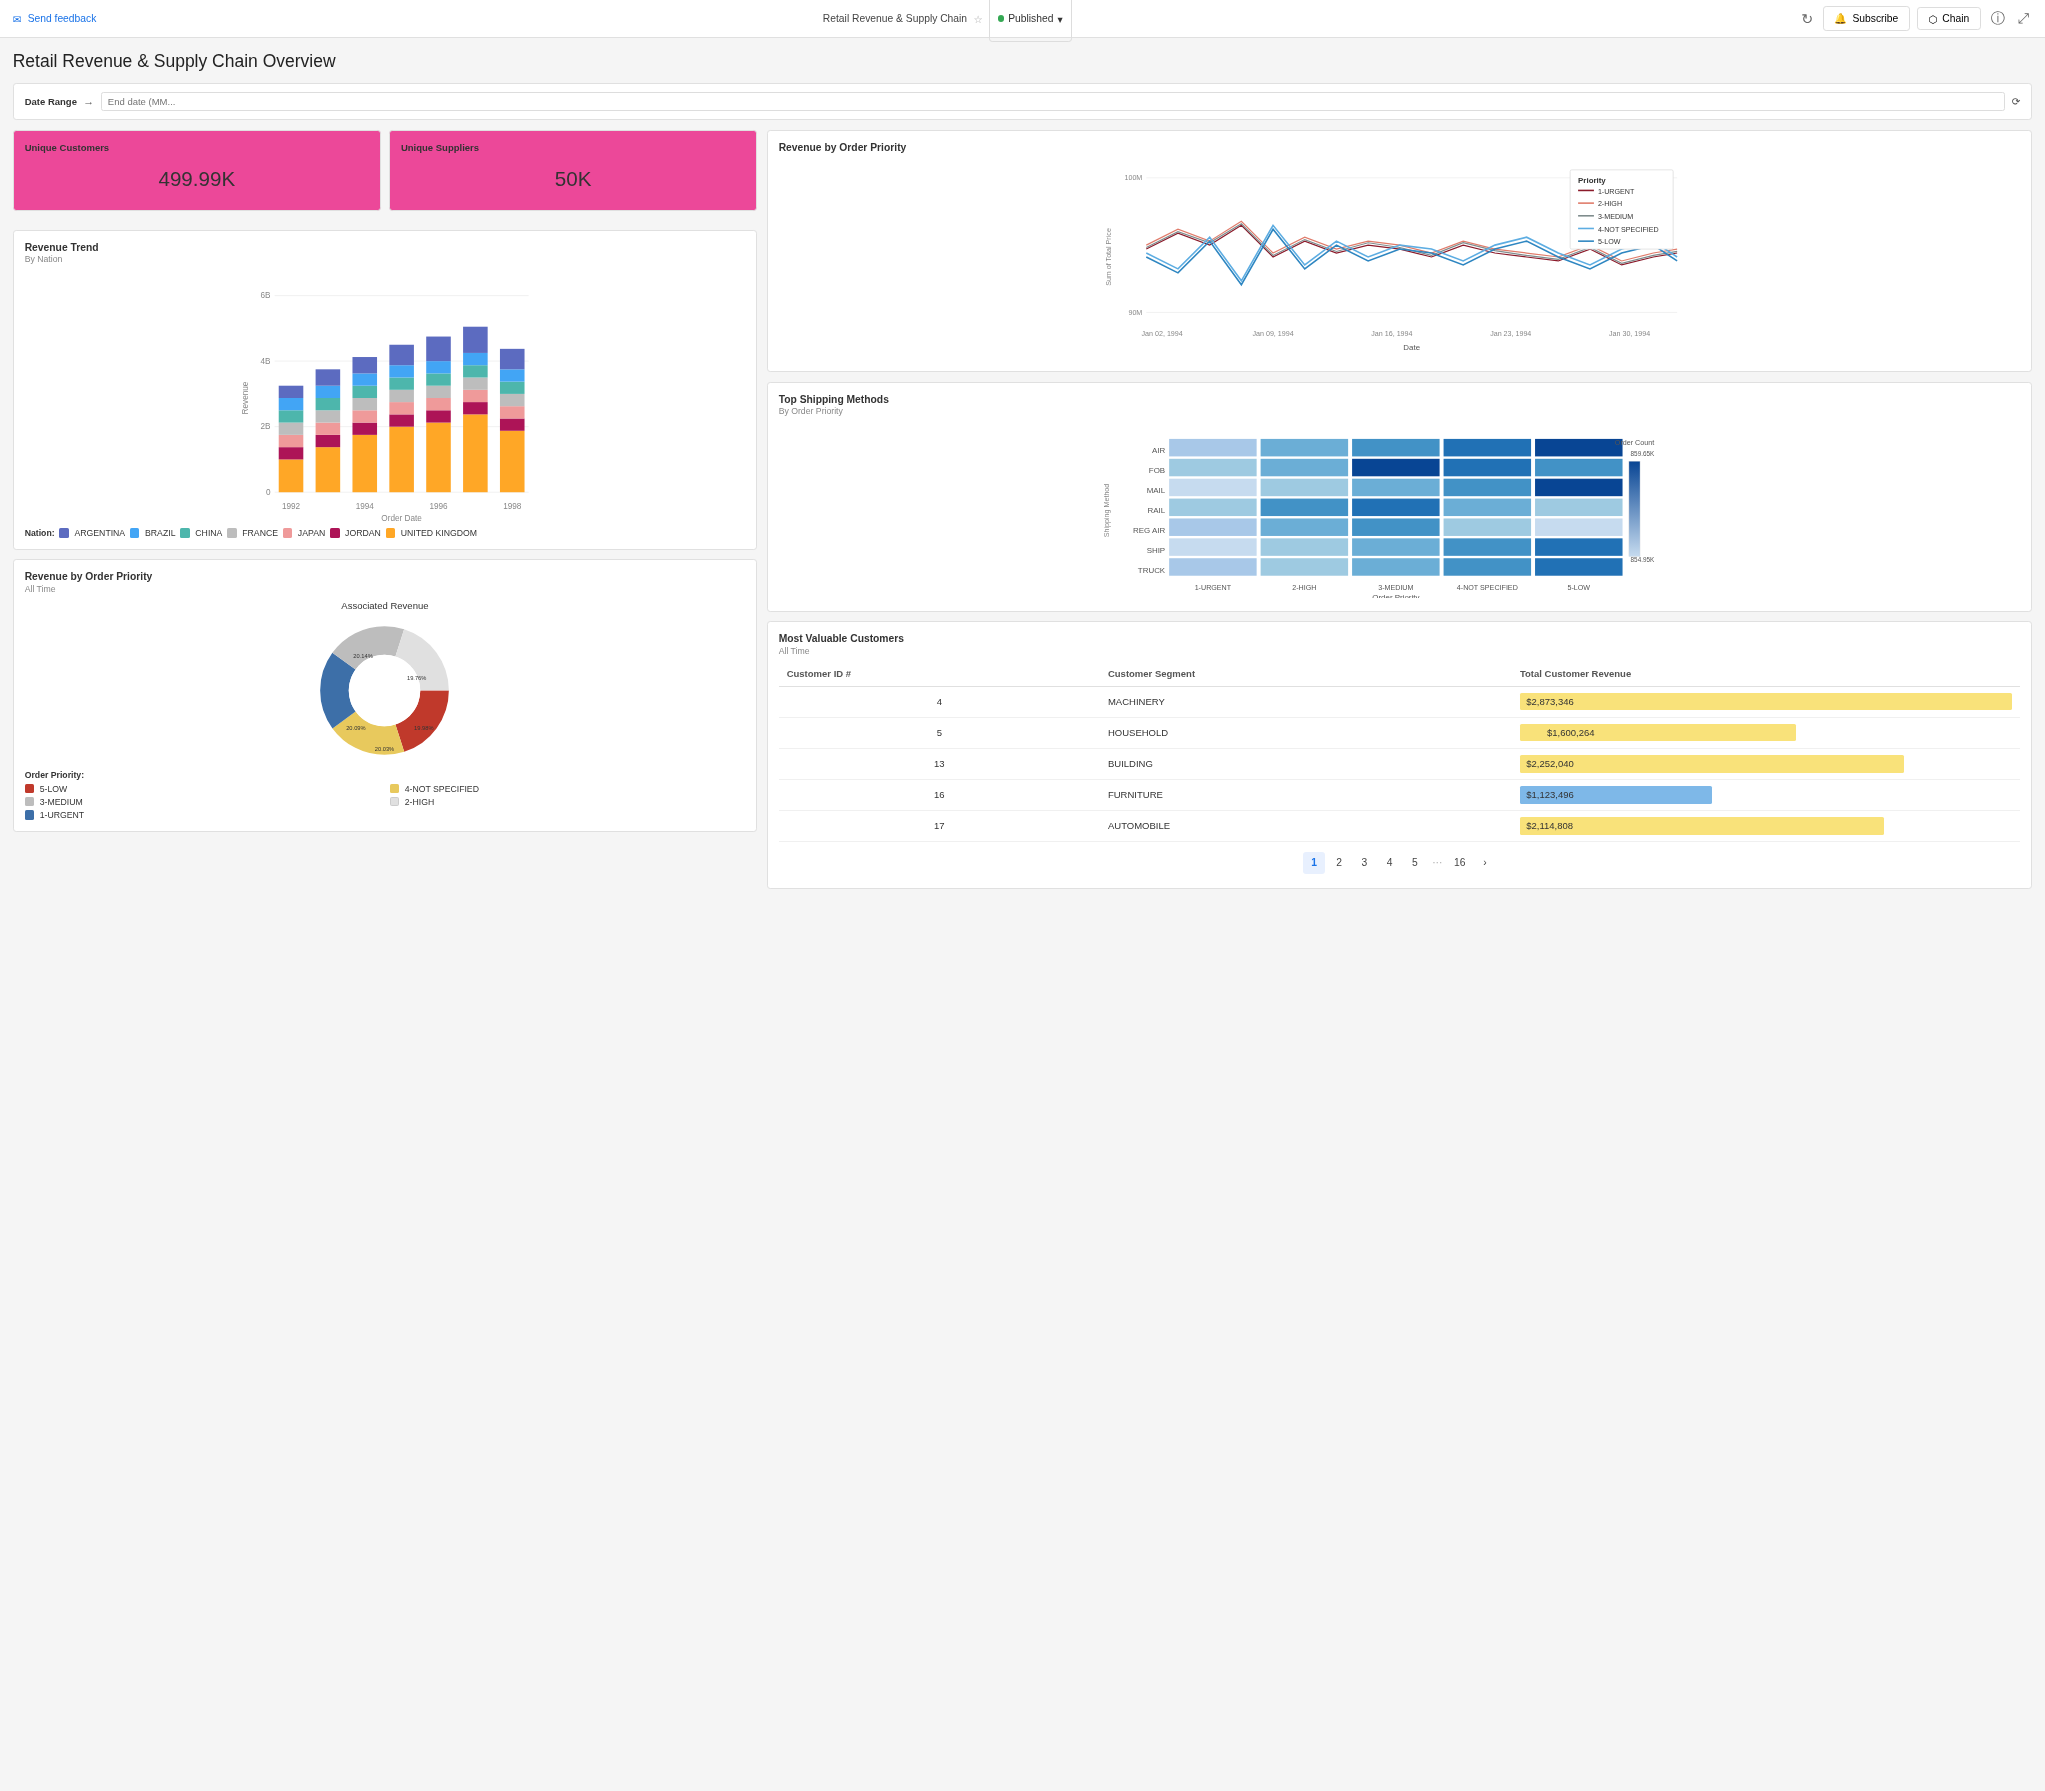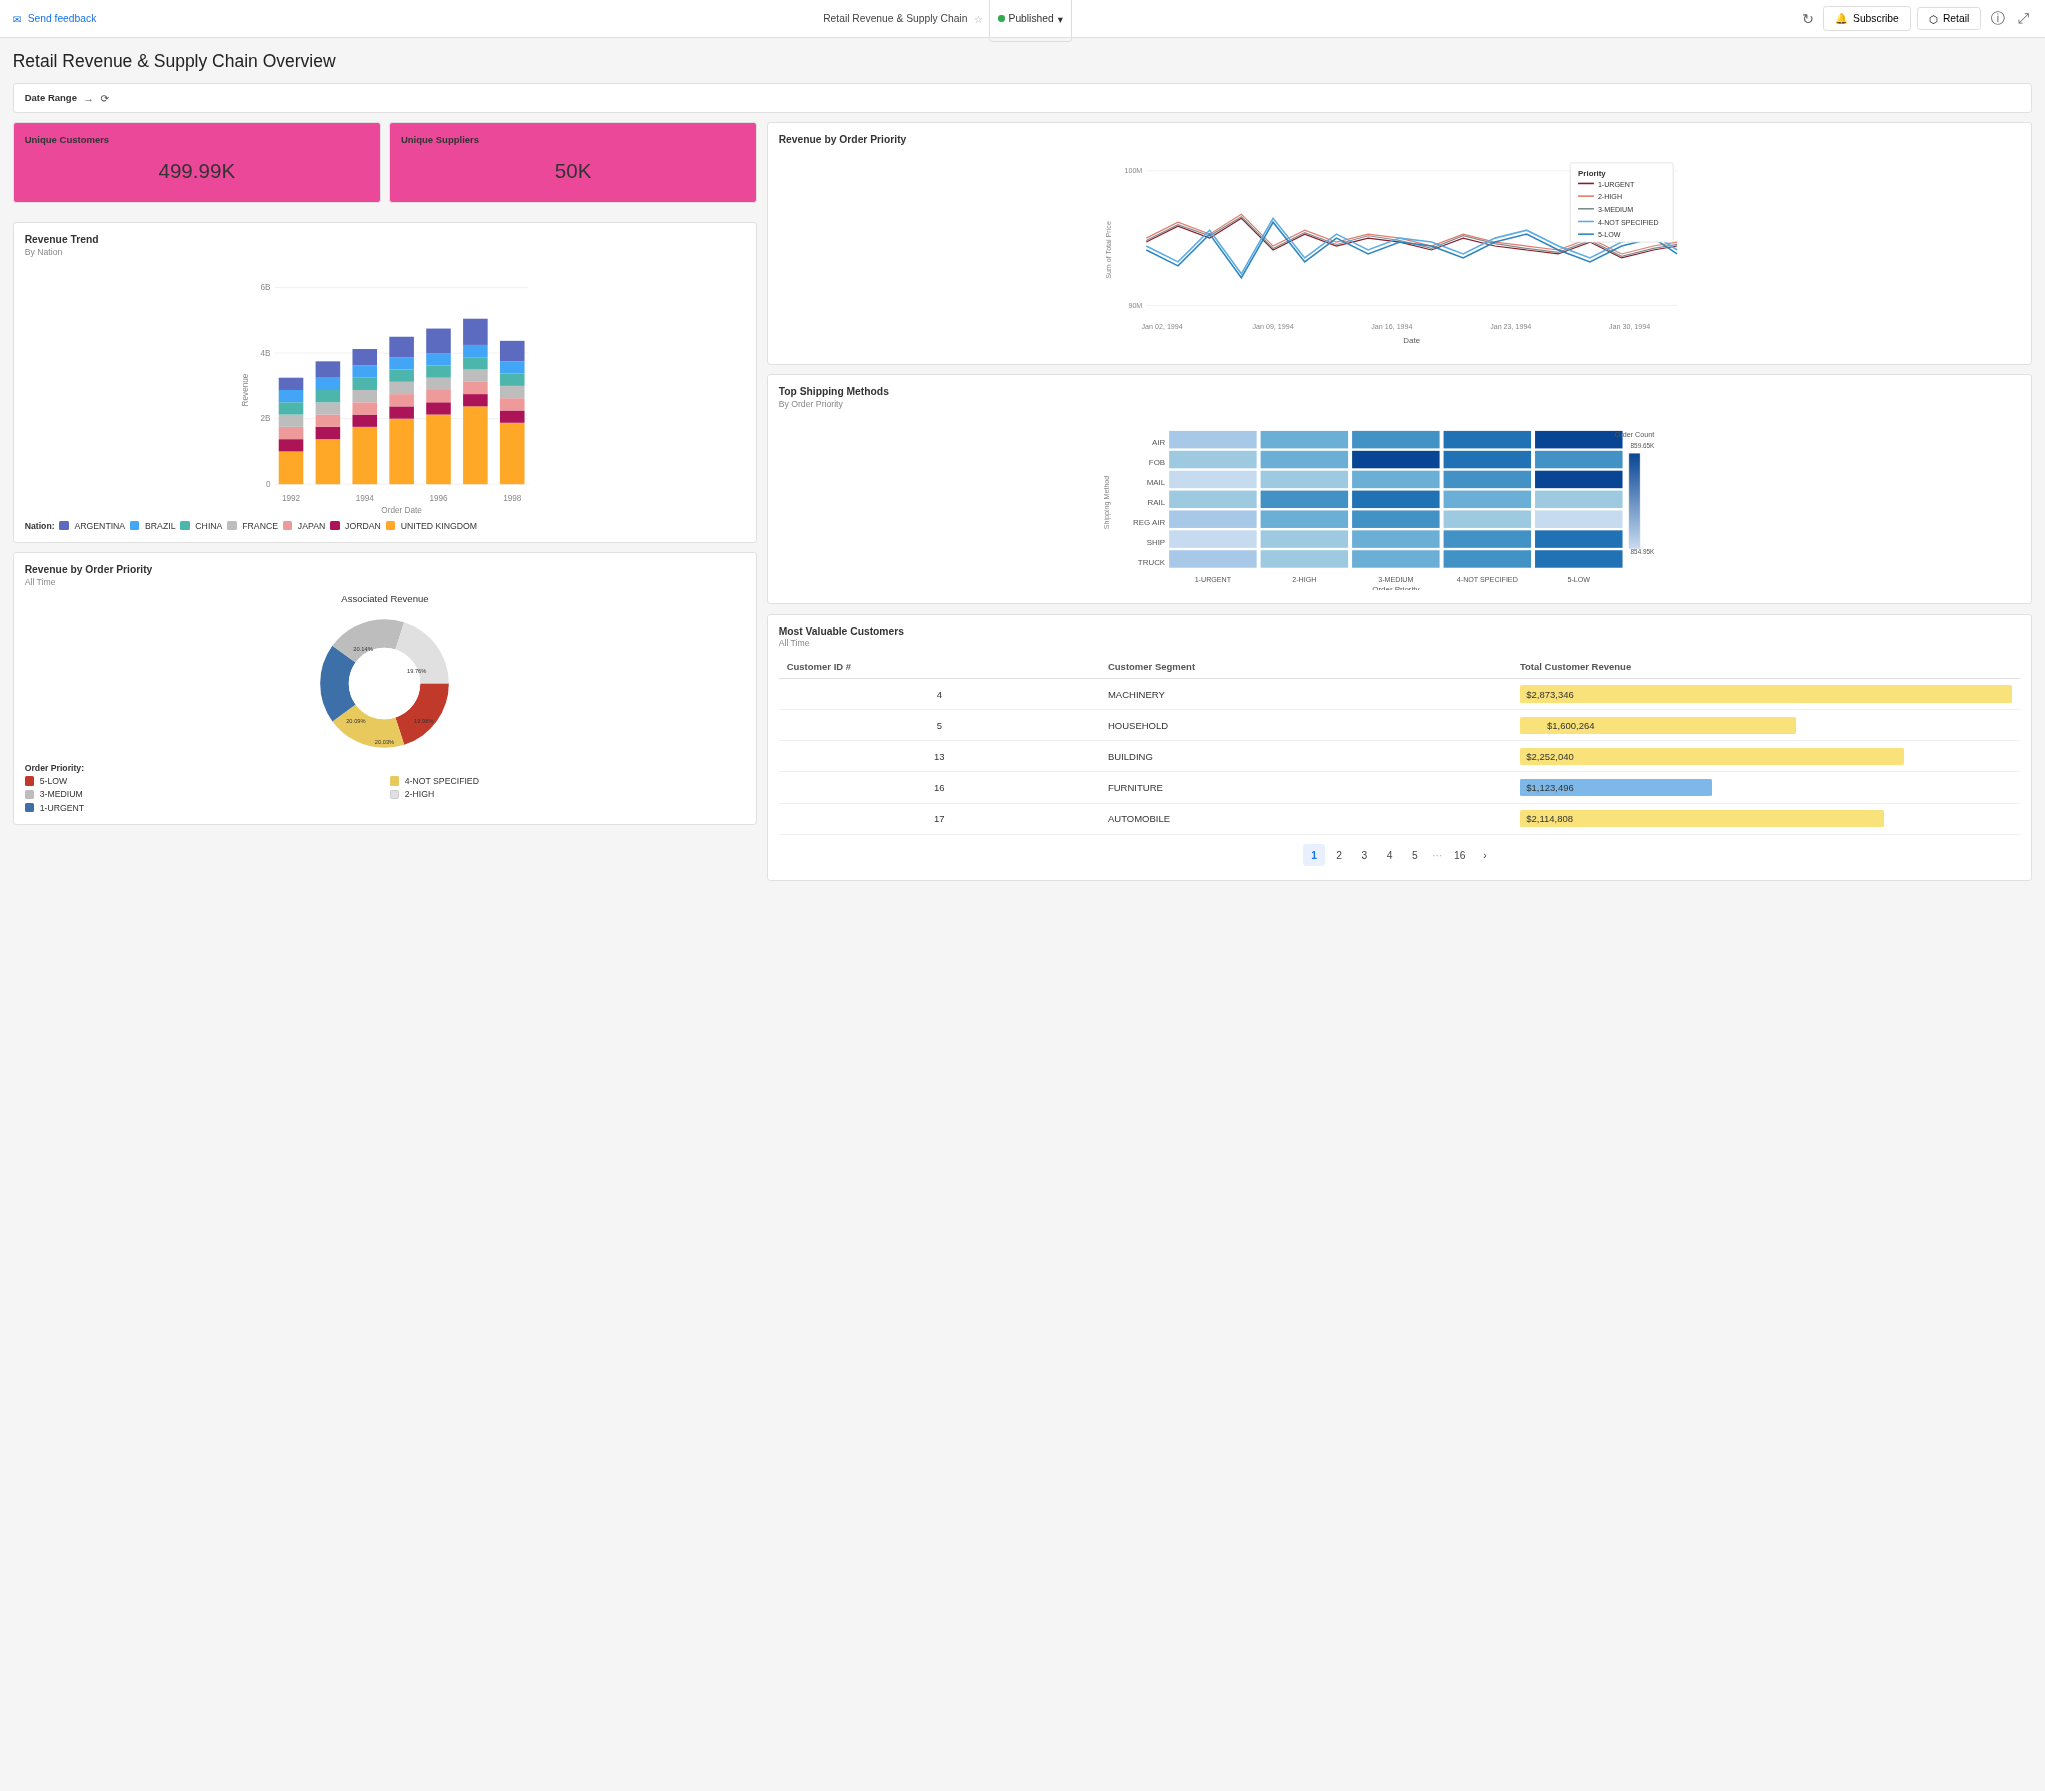--- a/index.html
+++ b/index.html
@@ -98,33 +98,34 @@
     </div>
   </div>
   <div class="nav-right">
     <button class="nav-icon-btn">↻</button>
     <button class="nav-btn">
       <span>🔔</span>
       <span>Subscribe</span>
     </button>
     <button class="nav-btn">
       <span>⬡</span>
-      <span>Retail</span>
+      <span>Chain</span>
     </button>
     <button class="nav-icon-btn">ⓘ</button>
     <button class="nav-icon-btn">⤢</button>
   </div>
 </div>
 
 <div class="main">
   <div class="page-title">Retail Revenue &amp; Supply Chain Overview</div>
 
   <div class="date-range-row">
     <span class="date-label">Date Range</span>
     <span class="date-arrow">→</span>
+    <input class="date-input" type="text" placeholder="End date (MM..." style="">
     <span class="date-refresh">⟳</span>
   </div>
 
   <div class="dashboard-grid">
 
     <div class="left-col">
 
       <div class="kpi-row">
         <div class="kpi-card">
           <div class="kpi-label">Unique Customers</div>

